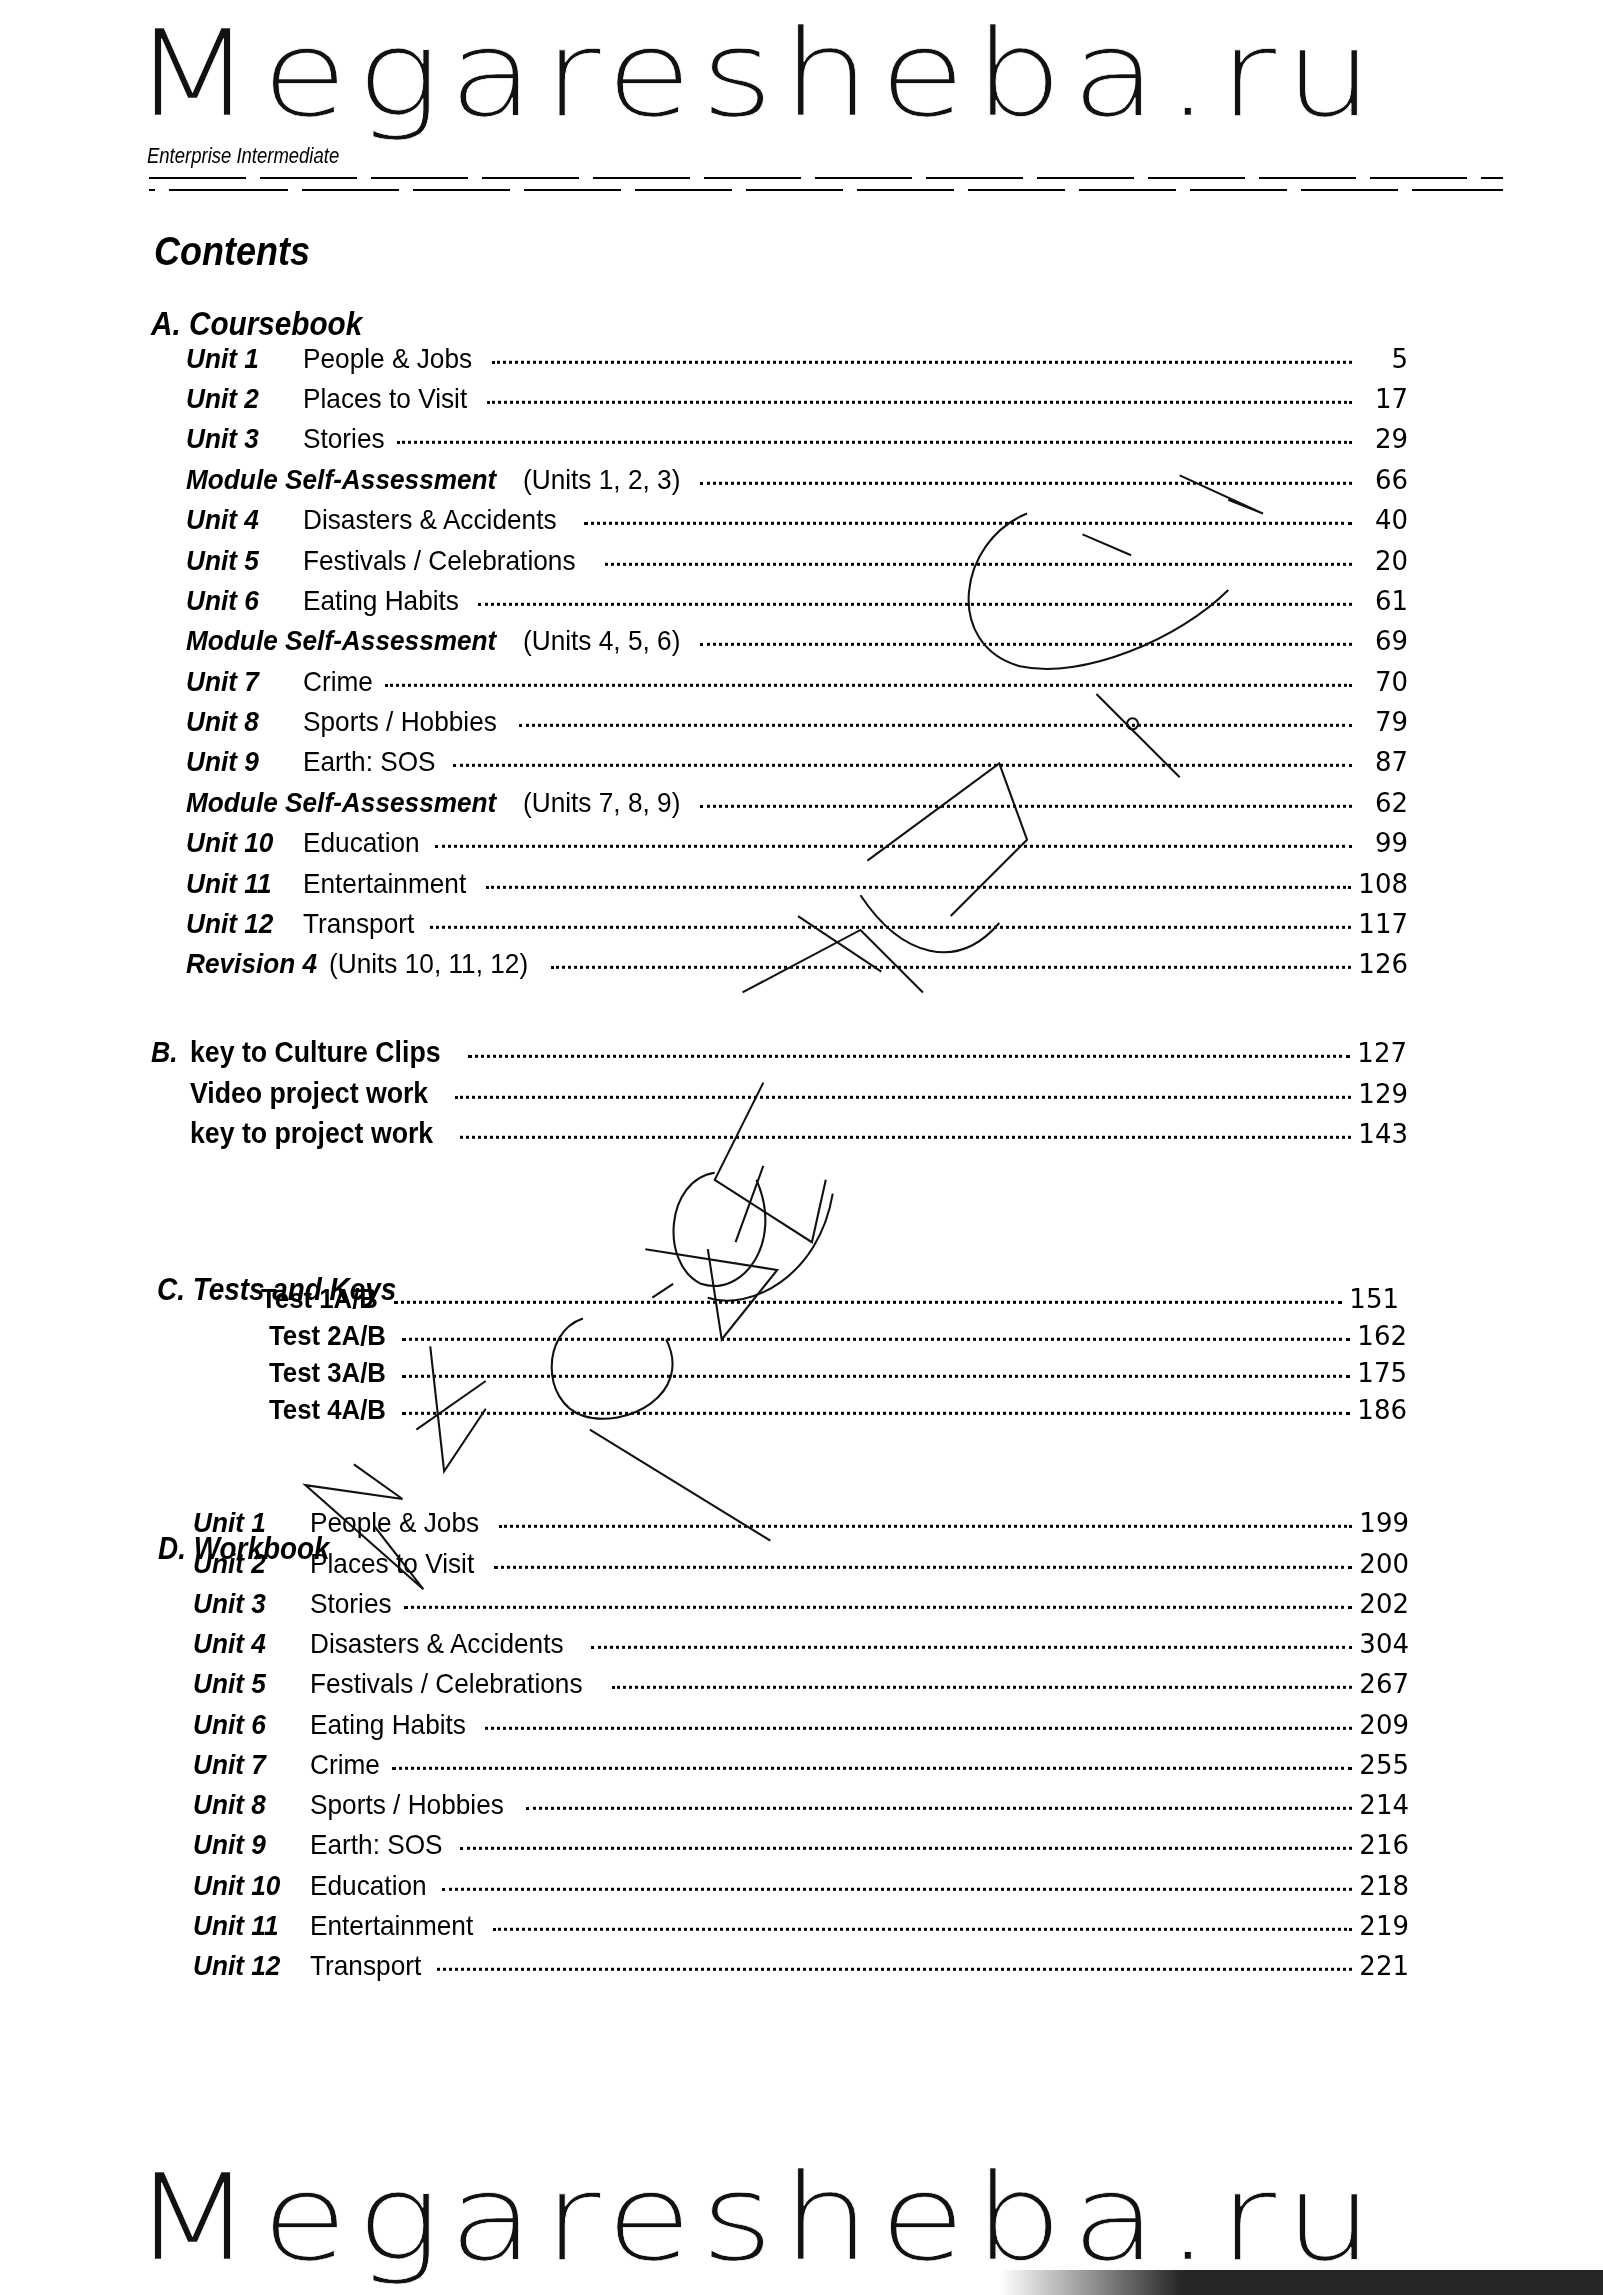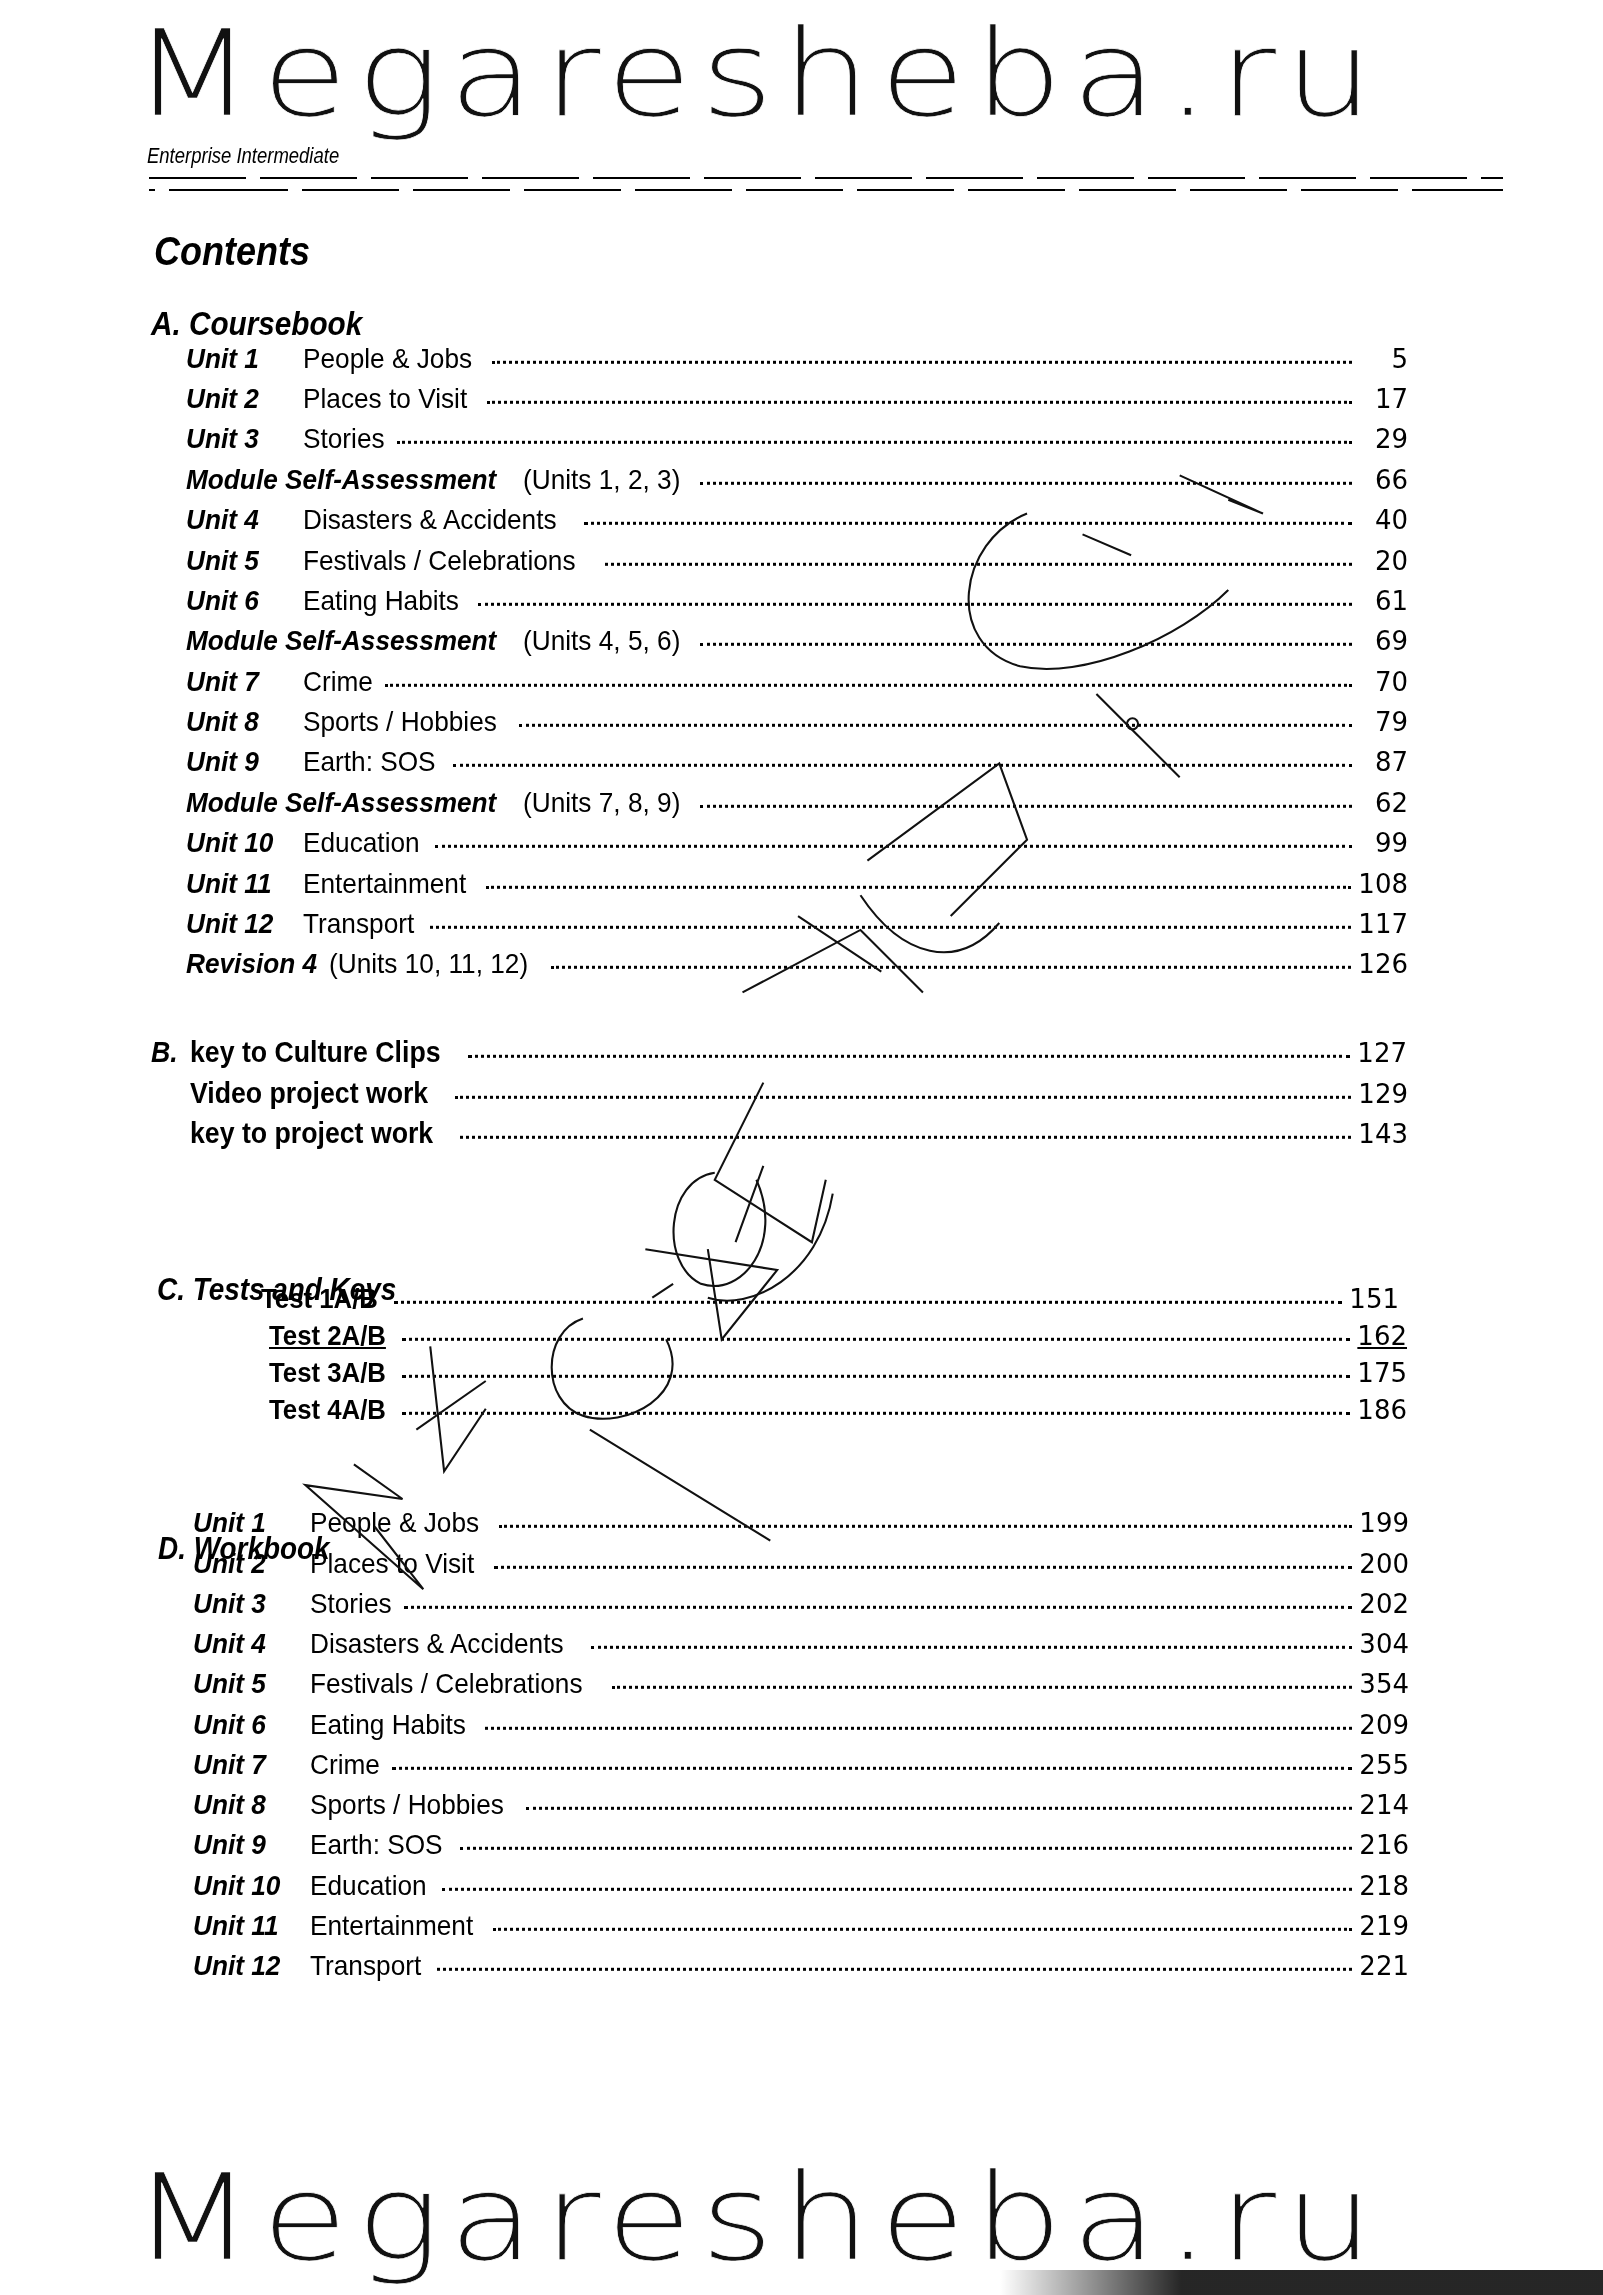--- a/index.html
+++ b/index.html
@@ -151,21 +151,21 @@
     </div>
   </div>
 
 <div class="section-title" style="left:157px; top:1272px; font-size:31px;">C. Tests and Keys</div>
 <div id="section-c">
     <div class="row" style="left: 261px; top: 1283px; width: 1138px; font-size: 28px;">
       <span class="title condensed label-plain">Test 1A/B</span>
       <span class="leader"></span>
       <span class="page">151</span>
     </div>
-    <div class="row" style="left: 269px; top: 1320px; width: 1138px; font-size: 28px; text-decoration: underline;">
+    <div class="row" style="left: 269px; top: 1320px; width: 1138px; font-size: 28px;">
       <span class="title condensed label-plain">Test 2A/B</span>
       <span class="leader"></span>
       <span class="page">162</span>
     </div>
     <div class="row" style="left: 269px; top: 1357px; width: 1138px; font-size: 28px;">
       <span class="title condensed label-plain">Test 3A/B</span>
       <span class="leader"></span>
       <span class="page">175</span>
     </div>
     <div class="row" style="left: 269px; top: 1394px; width: 1138px; font-size: 28px;">
@@ -198,21 +198,21 @@
     <div class="row" style="left: 193px; top: 1627px; width: 1216px;">
       <span class="unit condensed" style="min-width: 117px;">Unit 4</span>
       <span class="title condensed">Disasters &amp; Accidents</span>
       <span class="leader"></span>
       <span class="page">304</span>
     </div>
     <div class="row" style="left: 193px; top: 1667px; width: 1216px;">
       <span class="unit condensed" style="min-width: 117px;">Unit 5</span>
       <span class="title condensed">Festivals / Celebrations</span>
       <span class="leader"></span>
-      <span class="page">354</span>
+      <span class="page">267</span>
     </div>
     <div class="row" style="left: 193px; top: 1708px; width: 1216px;">
       <span class="unit condensed" style="min-width: 117px;">Unit 6</span>
       <span class="title condensed">Eating Habits</span>
       <span class="leader"></span>
       <span class="page">209</span>
     </div>
     <div class="row" style="left: 193px; top: 1748px; width: 1216px;">
       <span class="unit condensed" style="min-width: 117px;">Unit 7</span>
       <span class="title condensed">Crime</span>

